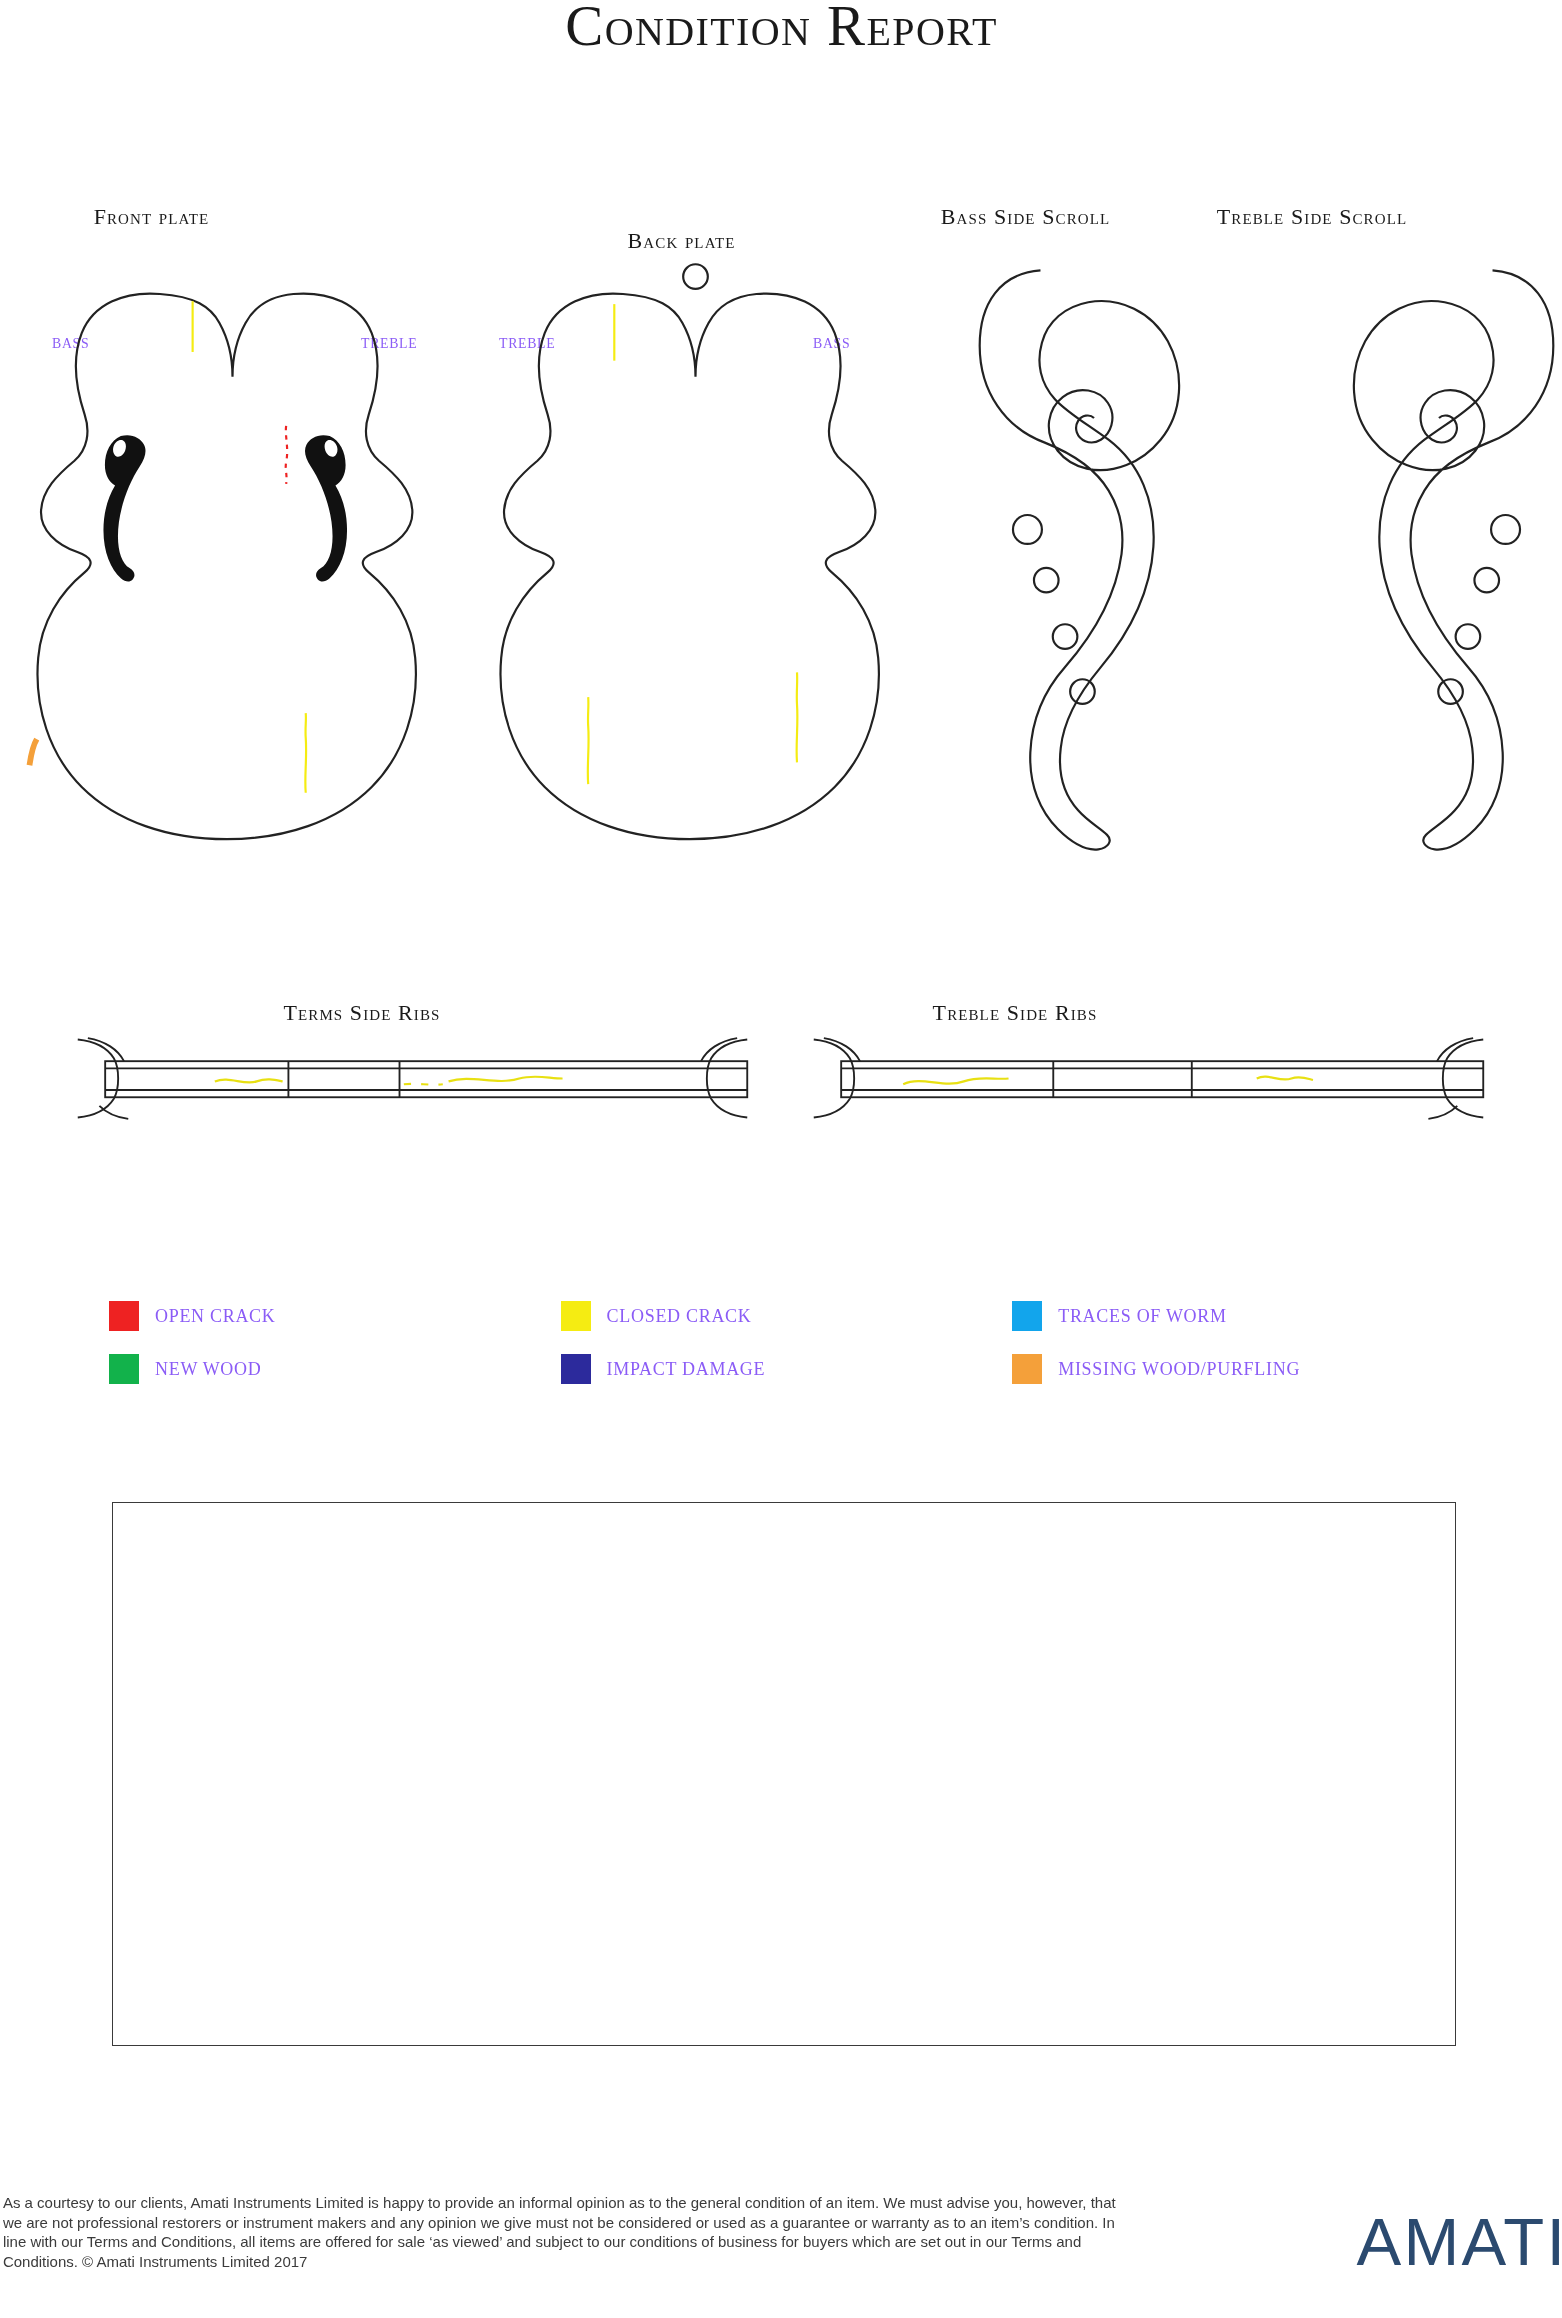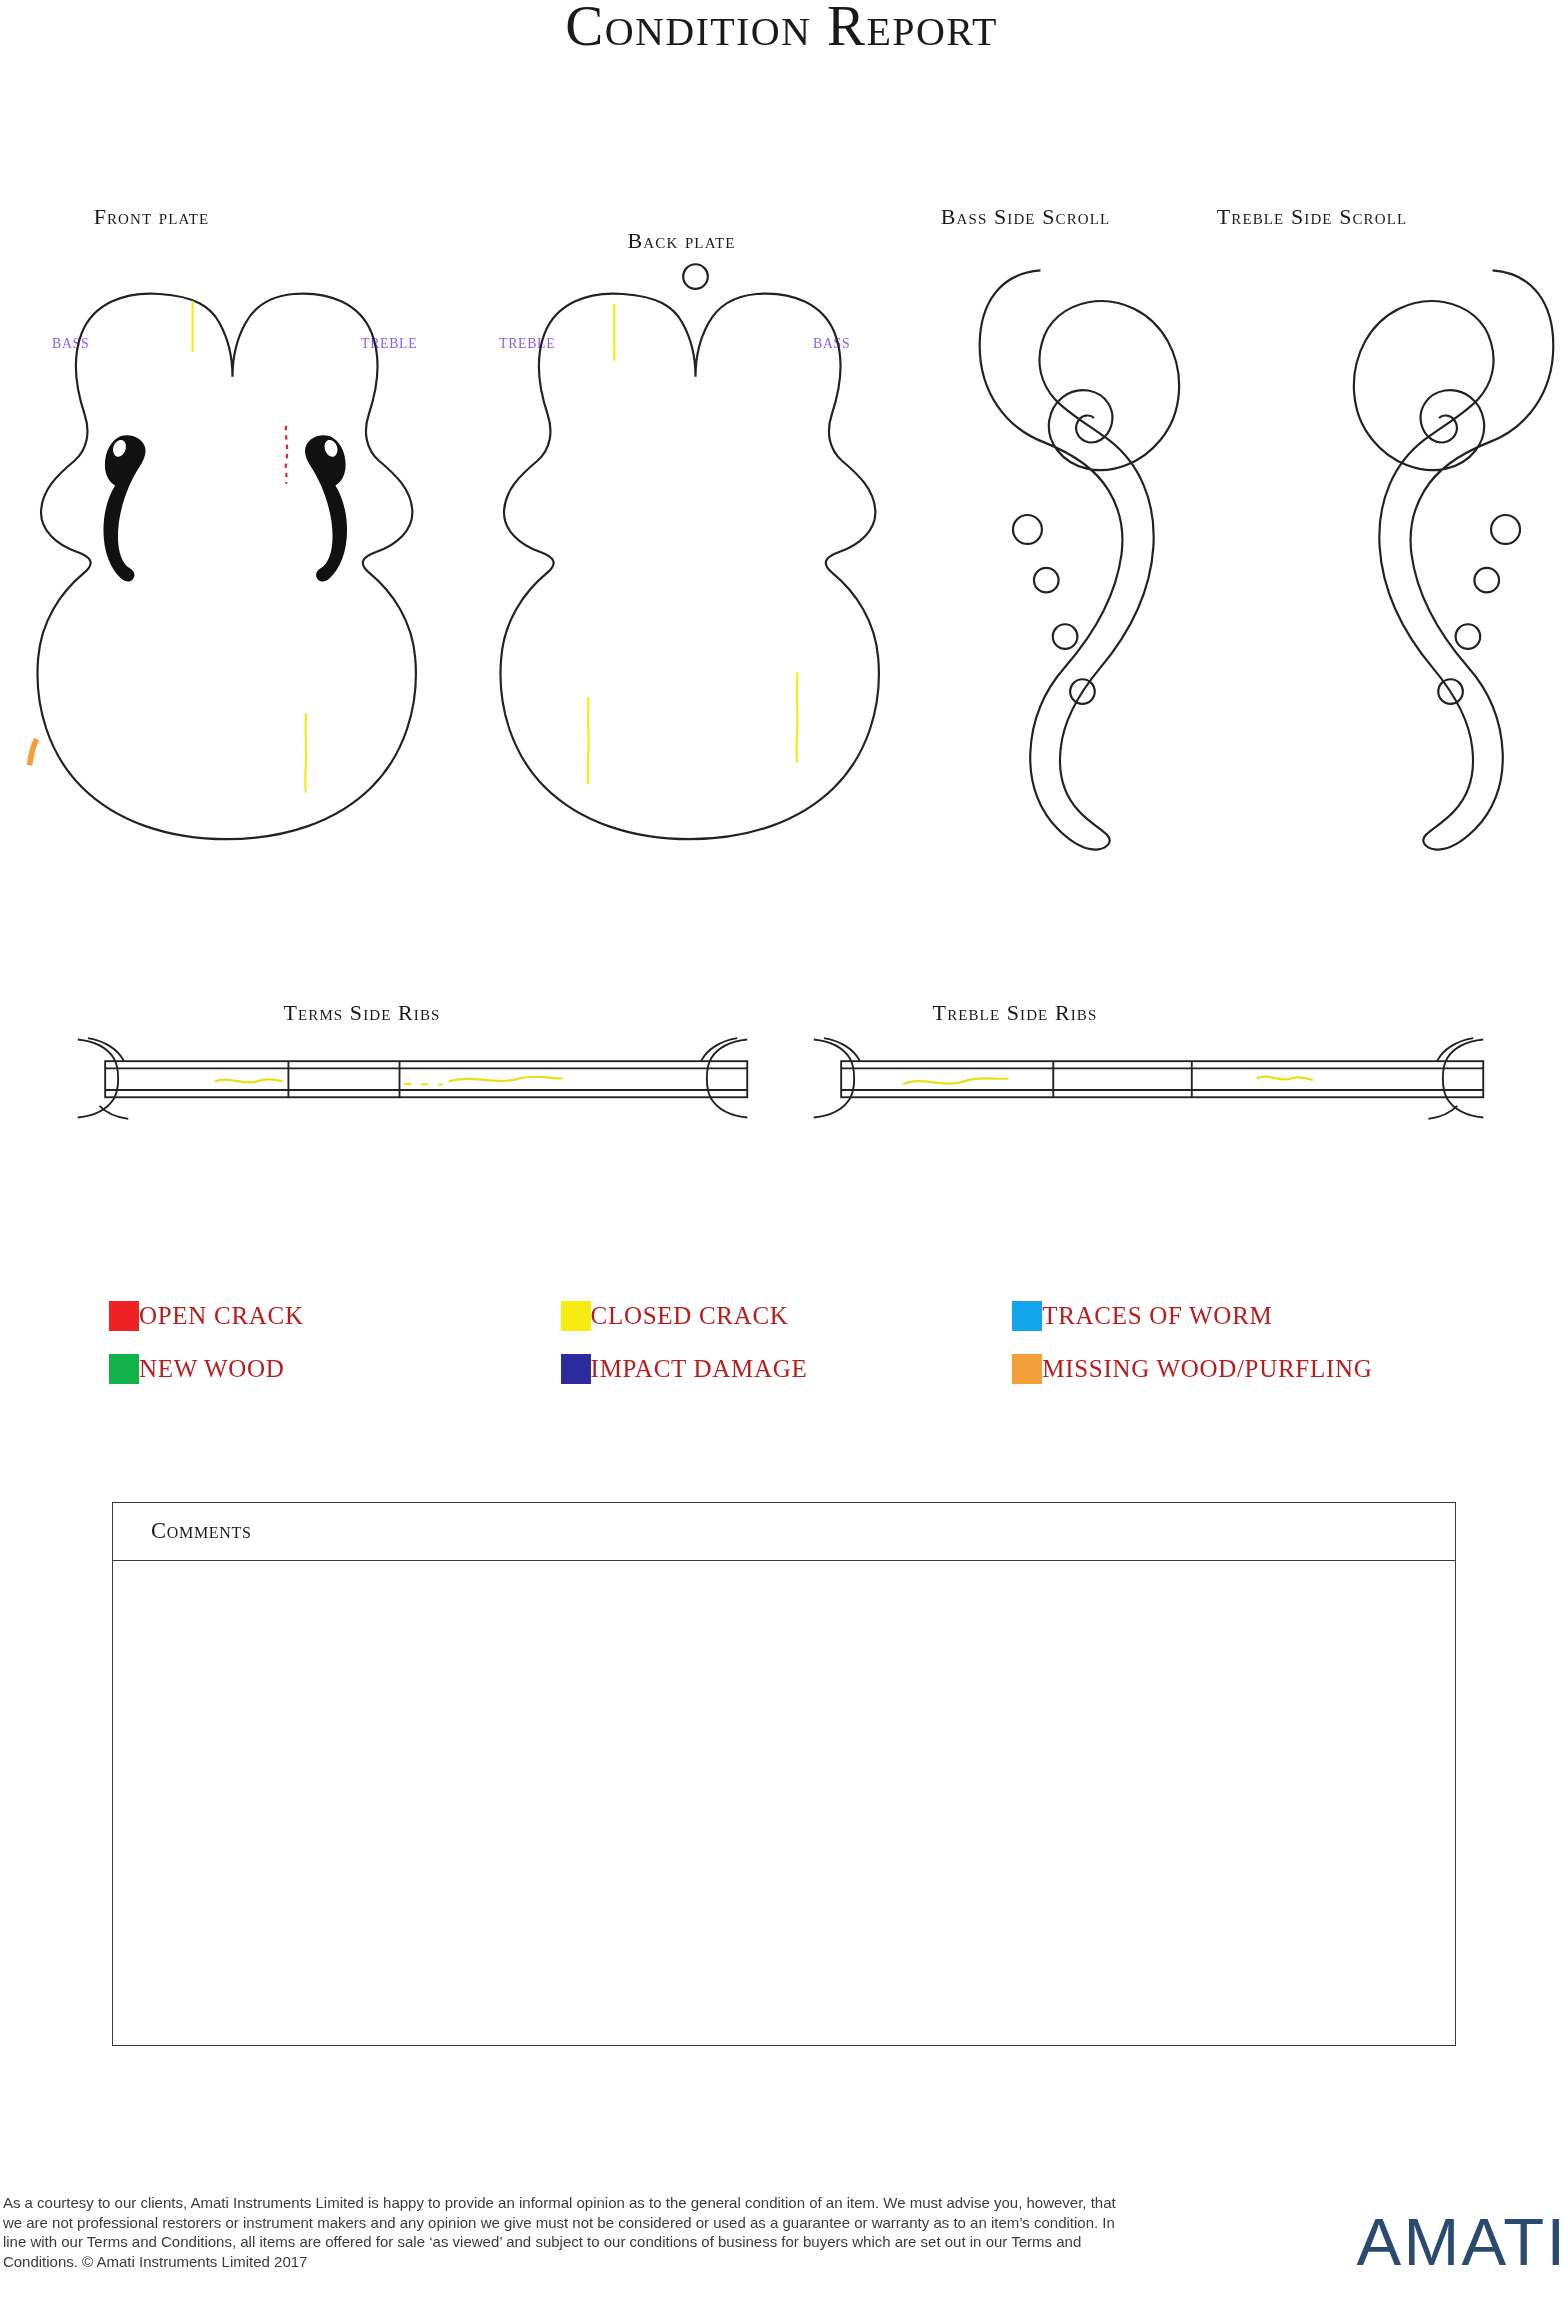--- a/index.html
+++ b/index.html
@@ -49,24 +49,25 @@
   
   .legend{
     position:absolute;
     left:109px;top:1301px;
     width:1355px;
   }
   .legend-row{display:flex;width:100%;margin-bottom:23px;}
   .legend-cell{display:flex;align-items:center;width:33.33%;}
   .swatch{width:30px;height:30px;display:inline-block;flex:0 0 auto;}
   .legend-label{
-    font-variant:small-caps;
-    font-size:25px;
+    margin-left:16px;
+    font-variant:small-caps;
+    font-size:18px;
     letter-spacing:0.7px;
-    color:#b91c1c;
+    color:#8b5cf6;
     white-space:nowrap;
   }
 
   
   .comments-box{
     position:absolute;
     left:112px;top:1502px;
     width:1344px;height:544px;
     border:1.4px solid #3a3a3a;
     box-sizing:border-box;
@@ -293,23 +294,20 @@
         <span class="legend-label">IMPACT DAMAGE</span>
       </div>
       <div class="legend-cell">
         <span class="swatch" style="background:#f4a03a;"></span>
         <span class="legend-label">MISSING WOOD/PURFLING</span>
       </div>
     </div>
   </div>
 
   <div class="comments-box">
-    <div class="comments-header">
-      <div class="comments-title">Comments</div>
-    </div>
     <textarea class="comments-area" placeholder="" style=""></textarea>
   </div>
 
   <div class="footer">As a courtesy to our clients, Amati Instruments Limited is happy to provide an informal opinion as to the general condition of an item. We must advise you, however, that we are not professional restorers or instrument makers and any opinion we give must not be considered or used as a guarantee or warranty as to an item’s condition. In line with our Terms and Conditions, all items are offered for sale ‘as viewed’ and subject to our conditions of business for buyers which are set out in our Terms and Conditions. © Amati Instruments Limited 2017</div>
   <div class="brand">AMATI</div>
 
 </div>
 
 
 </body></html>

